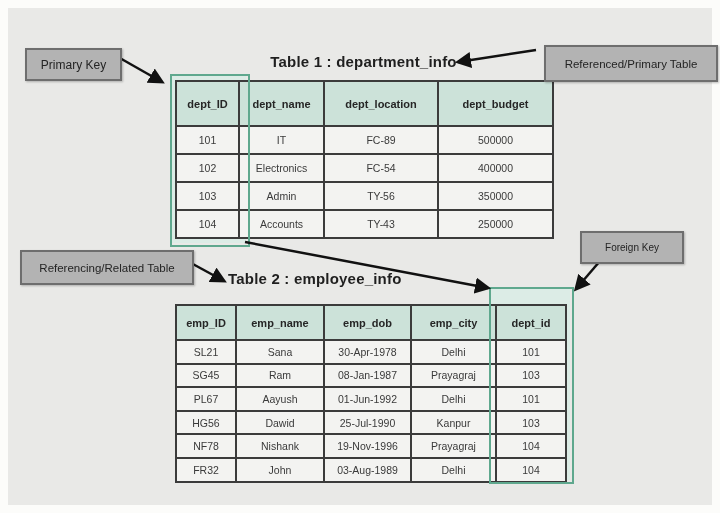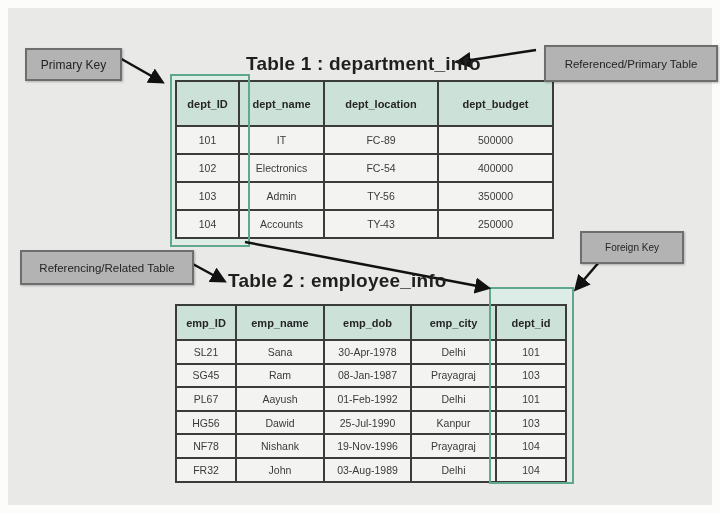--- a/index.html
+++ b/index.html
@@ -35,21 +35,21 @@
     white-space:nowrap;box-shadow:1px 1px 2px rgba(0,0,0,.25);
   }
   #label-primary-key{left:25px;top:48px;width:93px;height:29px;font-size:12px;}
   #label-referenced{left:544px;top:45px;width:170px;height:33px;}
   #label-referencing{left:20px;top:250px;width:170px;height:31px;}
   #label-foreign-key{left:580px;top:231px;width:100px;height:29px;font-size:10px;}
 
   
   .tbl-title{
     position:absolute;z-index:5;
-    font-size:19px;font-weight:bold;color:var(--text-dark);
+    font-size:15px;font-weight:bold;color:var(--text-dark);
     letter-spacing:.2px;white-space:nowrap;
   }
   #title-table1{left:175px;top:53px;width:377px;text-align:center;}
   #title-table2{left:228px;top:270px;}
 
   
   .hl-bg{position:absolute;z-index:1;background:var(--highlight-fill);}
   .hl-border{position:absolute;z-index:3;border:2px solid var(--highlight-border);background:transparent;pointer-events:none;}
   #pk-bg,#pk-frame{left:170px;top:74px;width:76px;height:169px;}
   #fk-bg,#fk-frame{left:489px;top:287px;width:81px;height:193px;}
@@ -164,21 +164,21 @@
         <tr>
           <td>SG45</td>
           <td>Ram</td>
           <td>08-Jan-1987</td>
           <td>Prayagraj</td>
           <td>103</td>
         </tr>
         <tr>
           <td>PL67</td>
           <td>Aayush</td>
-          <td>01-Feb-1992</td>
+          <td>01-Jun-1992</td>
           <td>Delhi</td>
           <td>101</td>
         </tr>
         <tr>
           <td>HG56</td>
           <td>Dawid</td>
           <td>25-Jul-1990</td>
           <td>Kanpur</td>
           <td>103</td>
         </tr>

